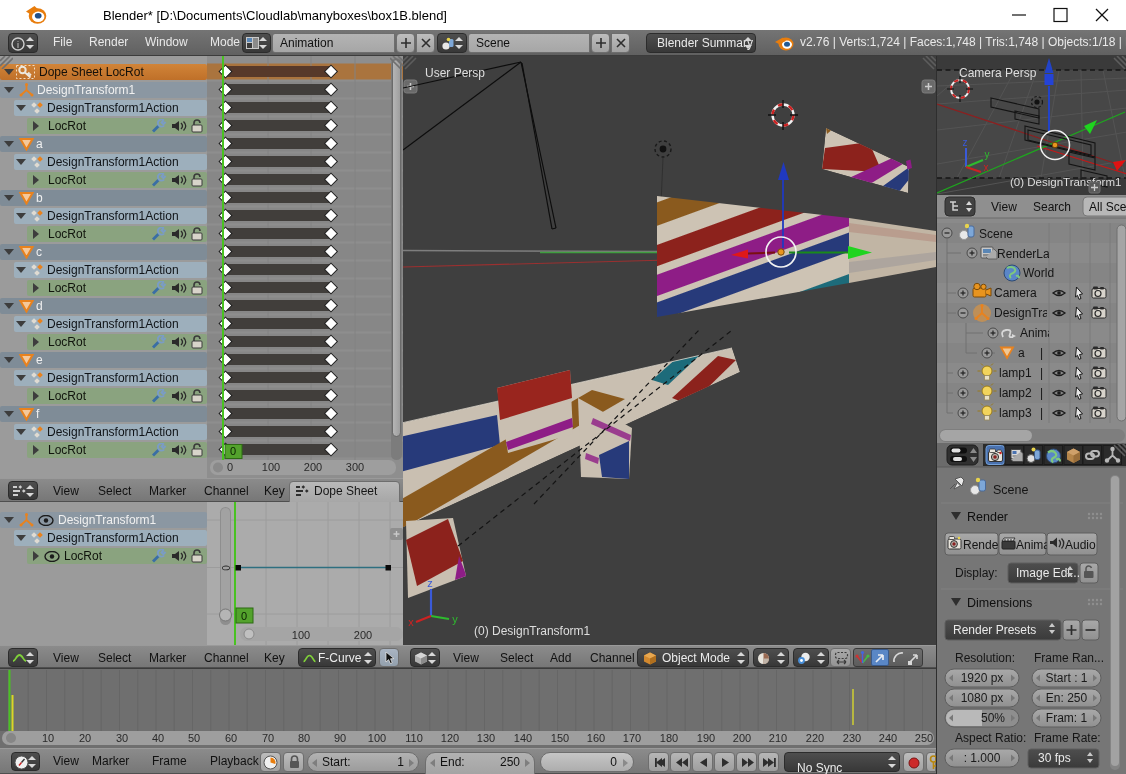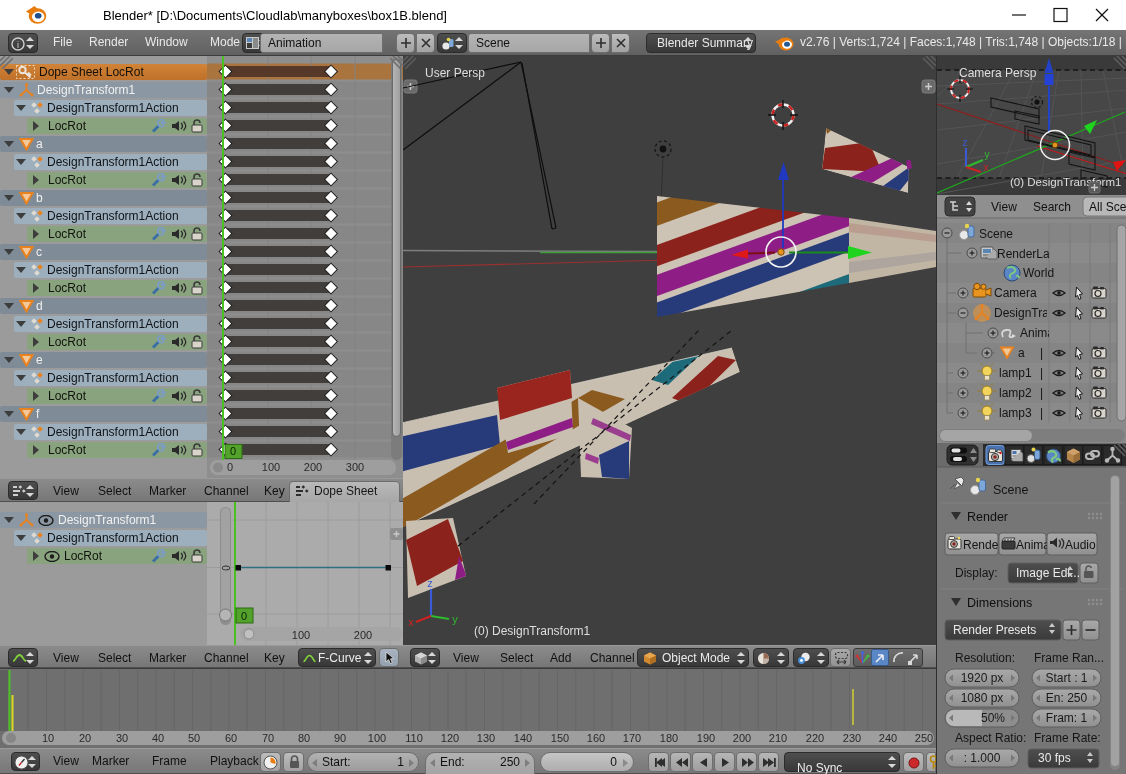--- a/index.html
+++ b/index.html
@@ -64,21 +64,21 @@
 
     <div class="btn-dark" style="left:242px;top:3px;width:29px;height:20px;">
       <svg width="14" height="13" style="position:absolute;left:3px;top:3px" viewBox="0 0 14 13">
         <rect x="0" y="0" width="13" height="12" fill="#c9c9c9"></rect>
         <rect x="1" y="1" width="5" height="4" fill="#5a86b5"></rect>
         <rect x="1" y="6" width="5" height="5" fill="#3a3a3a"></rect>
         <rect x="7" y="1" width="5" height="10" fill="#8a8a8a"></rect>
       </svg>
       <div class="updn"></div>
     </div>
-    <div class="btn-light" style="left:260px;top:3px;width:123px;height:20px;background:linear-gradient(#b4b4b4,#a6a6a6);border-radius:3px 0 0 3px;">
+    <div class="btn-light" style="left:272px;top:3px;width:123px;height:20px;background:linear-gradient(#b4b4b4,#a6a6a6);border-radius:3px 0 0 3px;">
       <div style="position:absolute;left:7px;top:2px;">Animation</div>
     </div>
     <div class="btn-light" style="left:396px;top:3px;width:19px;height:20px;">
       <svg width="12" height="12" style="position:absolute;left:3px;top:3px" viewBox="0 0 12 12">
           <path d="M6,1 V11 M1,6 H11" stroke="#2e2e2e" stroke-width="1.6"></path>
         </svg>
     </div>
     <div class="btn-light" style="left:416px;top:3px;width:19px;height:20px;border-radius:0 4px 4px 0;">
       <svg width="12" height="12" style="position:absolute;left:3px;top:3px" viewBox="0 0 12 12">
           <path d="M2,2 L10,10 M10,2 L2,10" stroke="#2e2e2e" stroke-width="1.6"></path>

